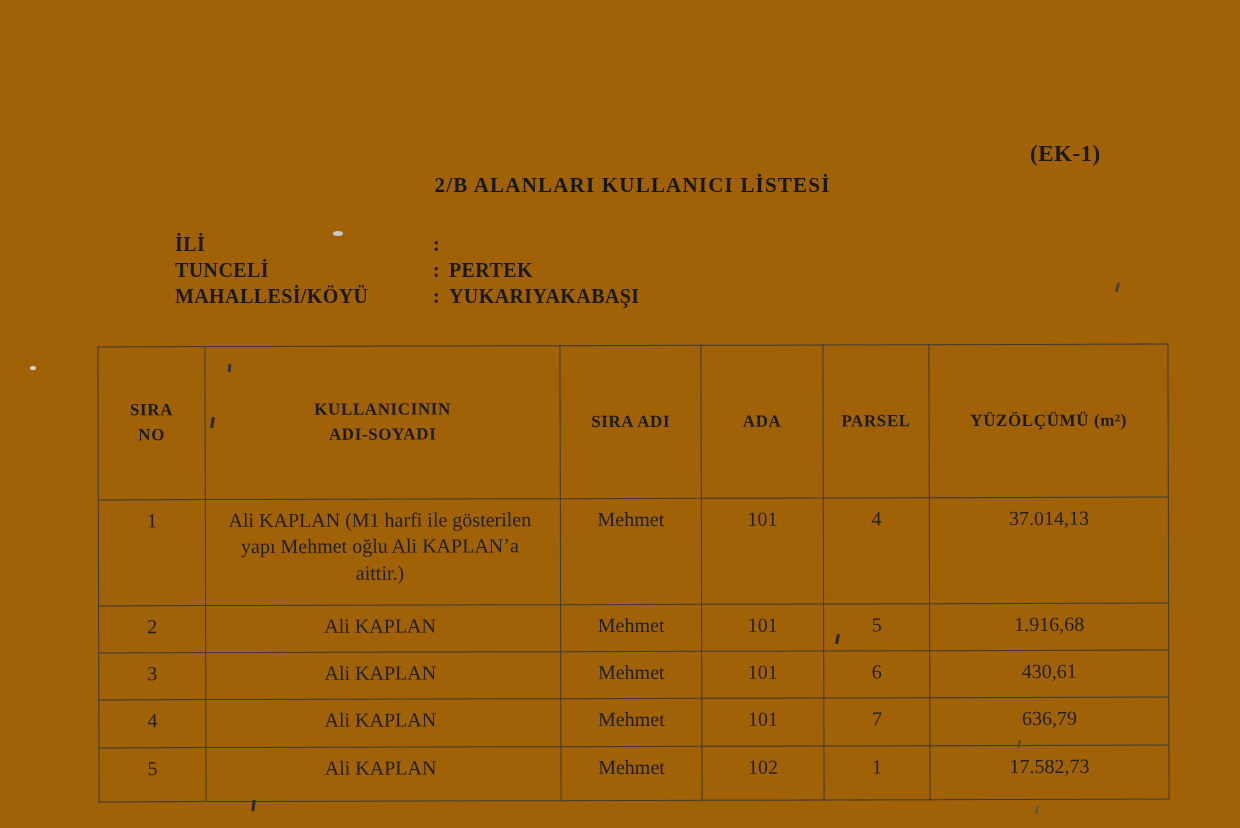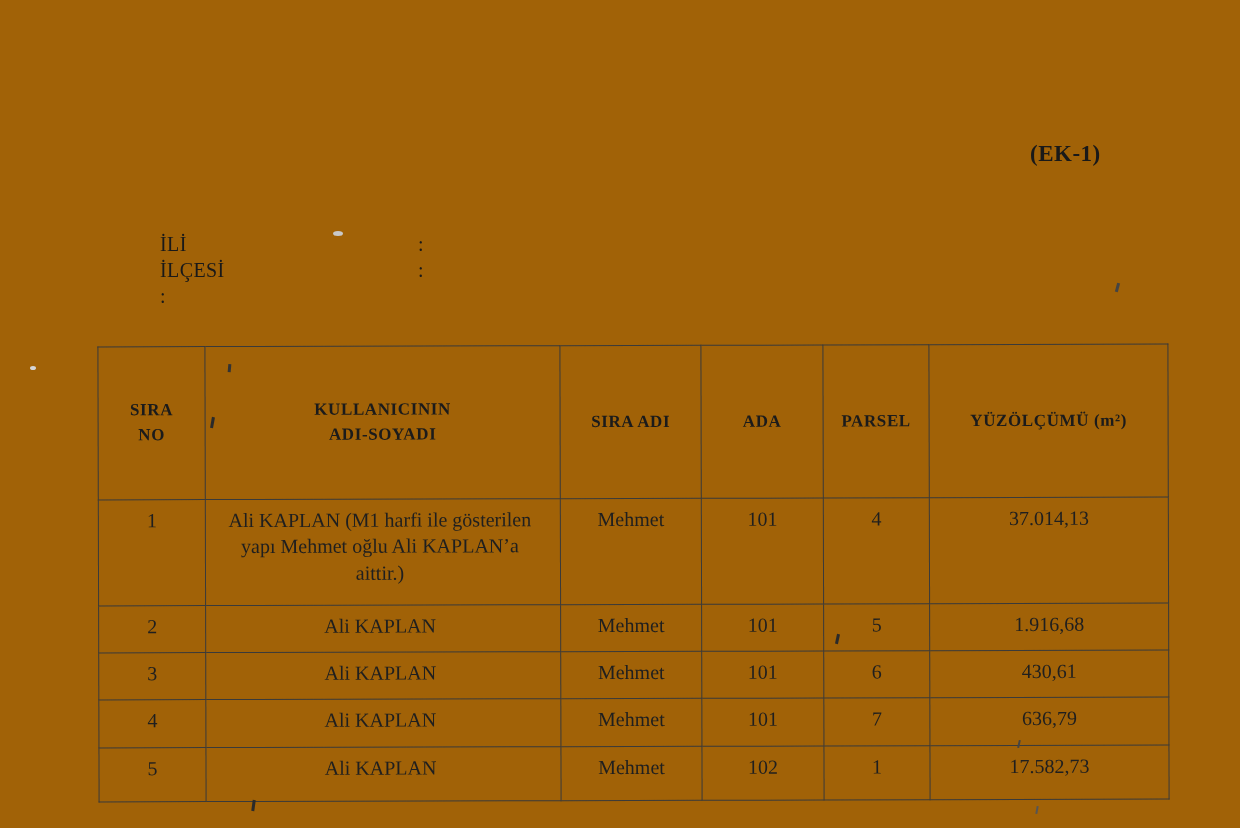--- a/index.html
+++ b/index.html
@@ -39,24 +39,25 @@
   }
   .meta-block {
     position: absolute;
     top: 231px;
     left: 160px;
     width: 620px;
   }
   .meta-row {
     display: flex;
     font-size: 20px;
-    font-weight: normal;
+    font-weight: bold;
     line-height: 26px;
     color: #191919;
     letter-spacing: 0.4px;
+    margin-left: 15px;
   }
   .meta-label { width: 258px; flex: 0 0 258px; }
   .meta-colon { width: 16px; flex: 0 0 16px; }
   .meta-value { flex: 1; }
   .table-wrap {
     position: absolute;
     top: 345px;
     left: 98px;
     transform: rotate(-0.15deg);
   }
@@ -104,32 +105,36 @@
     background: #2a2a2a;
   }
 </style>
 </head>
 <body>
 
 <div class="page">
 
   <div class="annex-label">(EK-1)</div>
 
+  <div class="doc-title">2/B ALANLARI KULLANICI LİSTESİ</div>
 
   <div class="meta-block">
     <div class="meta-row">
       <span class="meta-label">İLİ</span>
       <span class="meta-colon">:</span>
     </div>
     <div class="meta-row">
-      <span class="meta-label">İLÇESİ</span>
+      <span class="meta-label">TUNCELİ</span>
       <span class="meta-colon">:</span>
+      <span class="meta-value">PERTEK</span>
     </div>
     <div class="meta-row">
+      <span class="meta-label">MAHALLESİ/KÖYÜ</span>
       <span class="meta-colon">:</span>
+      <span class="meta-value">YUKARIYAKABAŞI</span>
     </div>
   </div>
 
   <div class="table-wrap">
     <table class="userlist">
       <colgroup>
         <col style="width:107px">
         <col style="width:355px">
         <col style="width:141px">
         <col style="width:122px">

